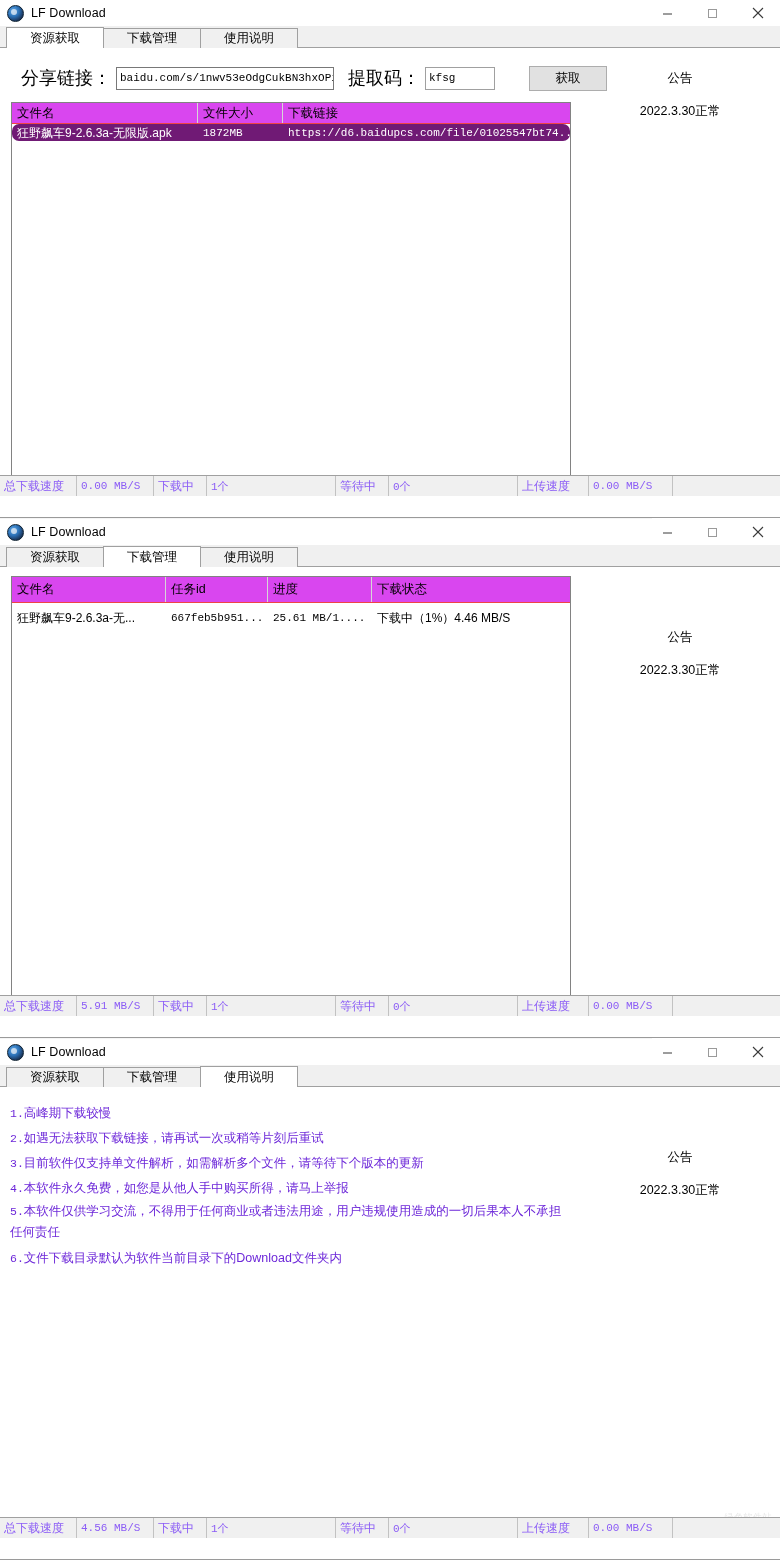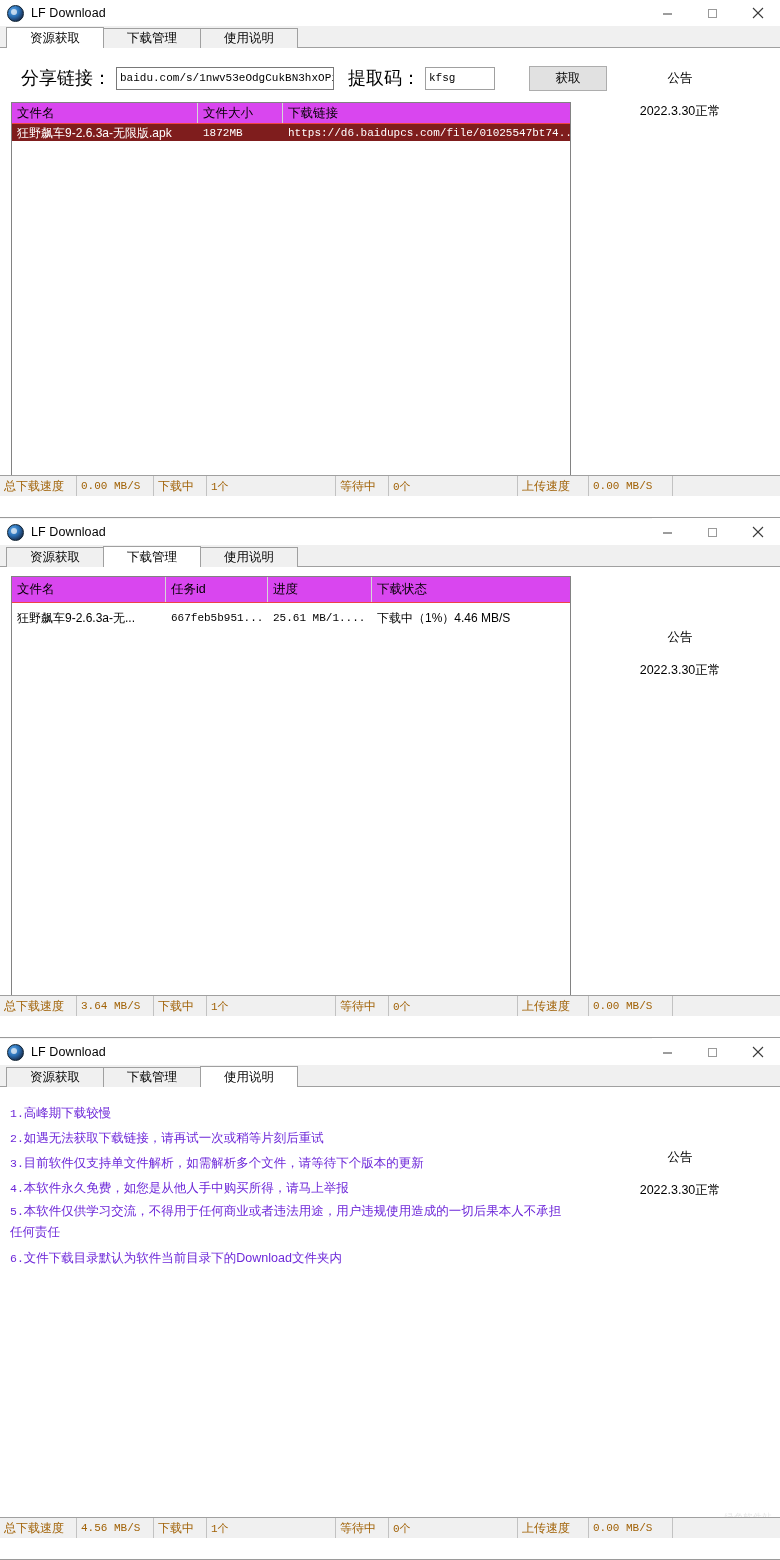--- a/index.html
+++ b/index.html
@@ -190,21 +190,21 @@
     border-right: 1px solid #d6d6d6;
     white-space: nowrap;
     overflow: hidden;
   }
   .lv-th:last-child { border-right: none; }
   .lv-row {
     display: flex;
     height: 17px;
     align-items: center;
   }
-  .lv-row.selected { background: #7f1d1d; }
+  .lv-row.selected { background: #701a75; border-radius: 7px; }
   .lv-row.selected .lv-td { color: #ffffff; }
   .lv-td {
     font-family: "Liberation Mono", "DejaVu Sans Mono", monospace;
     font-size: 11px;
     color: #000;
     padding-left: 5px;
     white-space: nowrap;
     overflow: hidden;
     line-height: 16px;
   }
@@ -215,21 +215,21 @@
   .statusbar {
     position: absolute;
     left: 0; bottom: 0;
     width: 780px;
     height: 21px;
     background: #f0f0f0;
     border-top: 1px solid #a0a0a0;
     display: flex;
     align-items: stretch;
     font-size: 12px;
-    color: #a16207;
+    color: #8b5cf6;
   }
   .sb-cell {
     border-right: 1px solid #c2c2c2;
     display: flex;
     align-items: center;
     padding-left: 4px;
     white-space: nowrap;
     overflow: hidden;
   }
   .sb-lbl  { }
@@ -393,21 +393,21 @@
         <div class="lv-row" style="height:20px">
           <div class="lv-td cjk" style="width:154px">狂野飙车9-2.6.3a-无...</div>
           <div class="lv-td" style="width:102px">667feb5b951...</div>
           <div class="lv-td" style="width:104px">25.61 MB/1....</div>
           <div class="lv-td cjk" style="width:198px">下载中（1%）4.46 MB/S</div>
         </div>
       </div>
 
       <div class="statusbar">
         <div class="sb-cell sb-lbl" style="width:77px">总下载速度</div>
-        <div class="sb-cell sb-val" style="width:77px">3.64 MB/S</div>
+        <div class="sb-cell sb-val" style="width:77px">5.91 MB/S</div>
         <div class="sb-cell sb-lbl" style="width:53px">下载中</div>
         <div class="sb-cell sb-val" style="width:129px">1个</div>
         <div class="sb-cell sb-lbl" style="width:53px">等待中</div>
         <div class="sb-cell sb-val" style="width:129px">0个</div>
         <div class="sb-cell sb-lbl" style="width:71px">上传速度</div>
         <div class="sb-cell sb-val" style="width:84px">0.00 MB/S</div>
         <div class="sb-cell" style="flex:1; border-right:none"></div>
       </div>
 
     </div>

